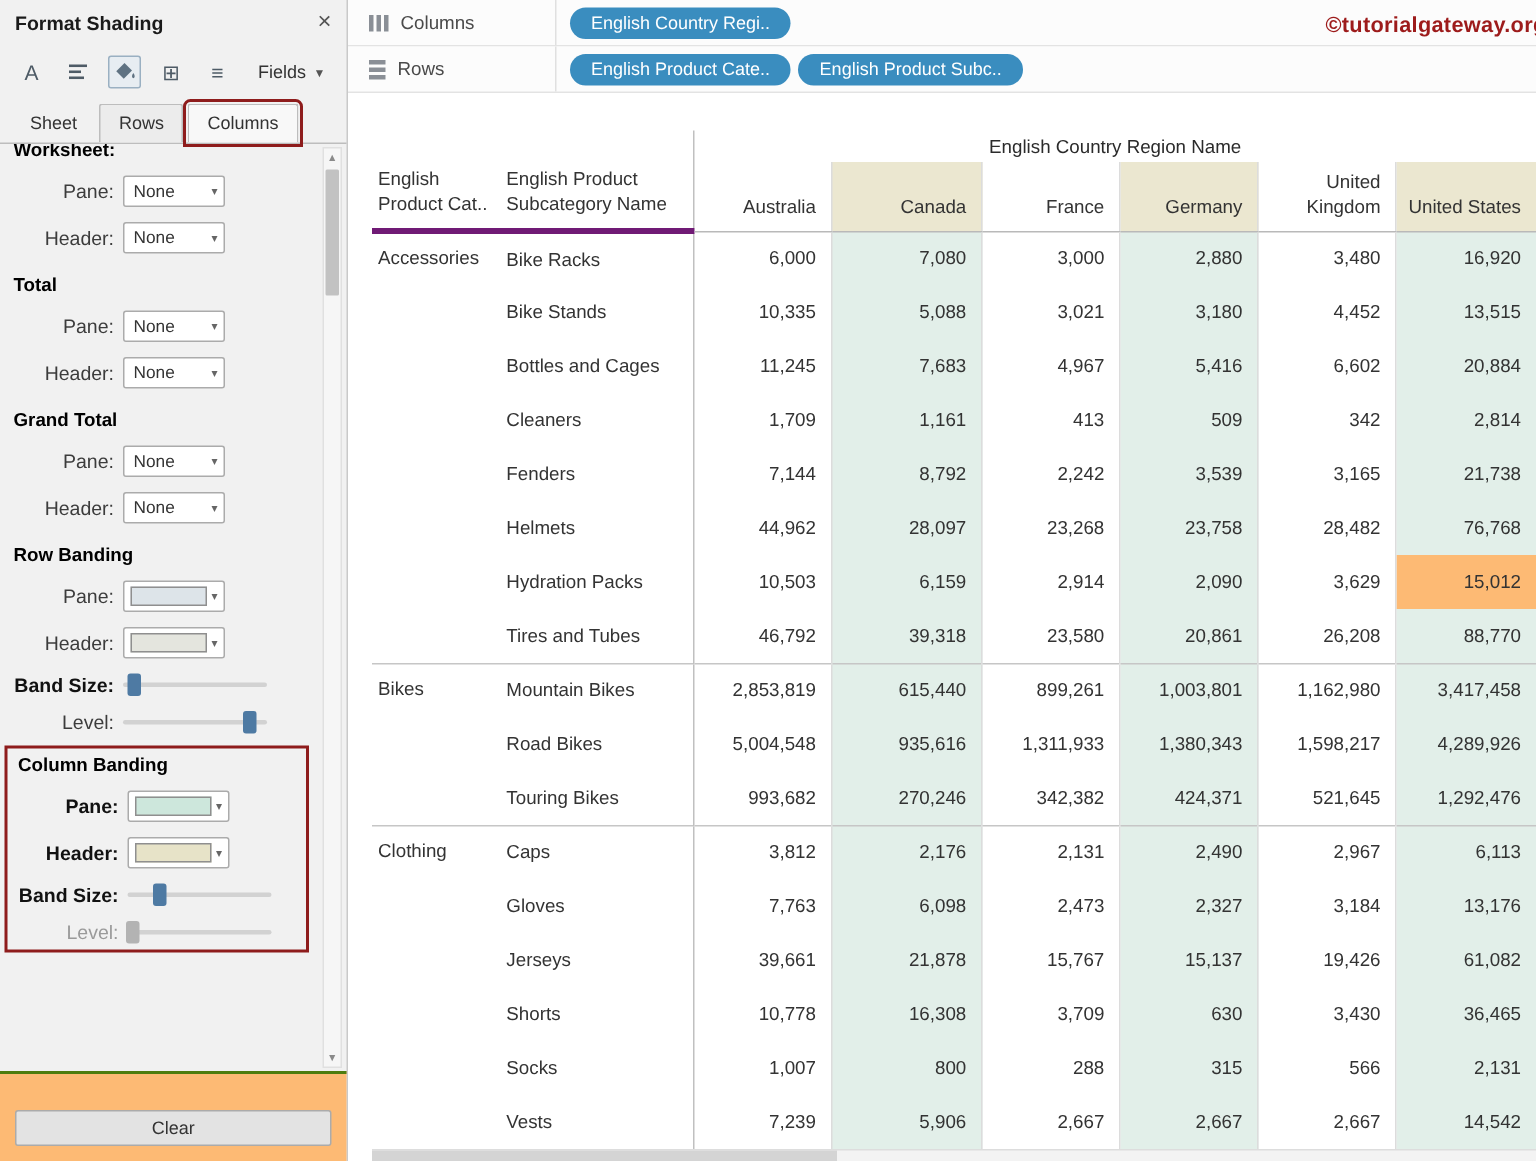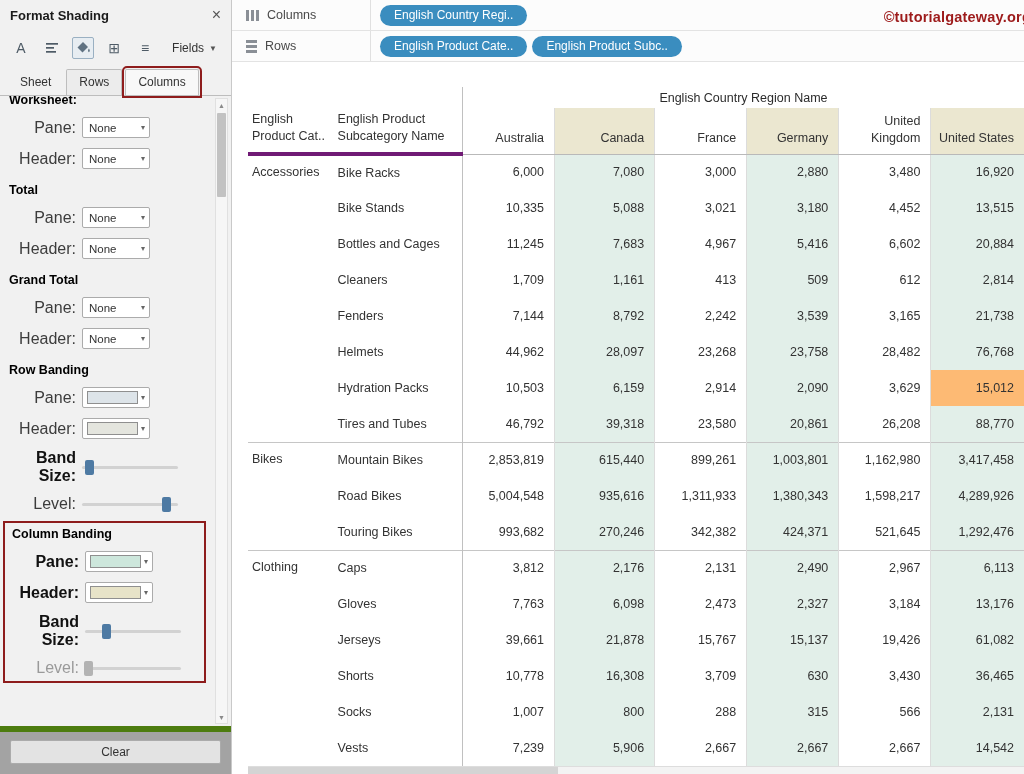--- a/index.html
+++ b/index.html
@@ -19,33 +19,33 @@
   .fields-dd .chev { font-size:8px; color:#555; }
   .panel-tabs { display:flex; align-items:flex-end; height:30px; padding-left:8px; border-bottom:1px solid #bdbdbd; gap:3px; }
   .tab { padding:5px 12px 6px; font-size:12px; color:#333; cursor:pointer; }
   .tab.framed { border:1px solid #bdbdbd; border-bottom:none; border-radius:2px 2px 0 0; background:#ececec; }
   .tab.active { background:#f8f8f8; }
   .tab.annotated { outline:2px solid #8e1c1c; outline-offset:1px; }
   .panel-body { flex:1; position:relative; padding:4px 28px 4px 6px; overflow:hidden; }
   .sec-heading { font-weight:bold; font-size:12.5px; color:#000; margin:14px 0 3px 3px; }
   .sec-heading.clipped { margin-top:-7px; }
   .ctl-row { display:flex; align-items:center; margin:10px 0; }
-  .ctl-label { width:76px; text-align:right; padding-right:6px; color:#3c3c3c; font-size:16px; }
+  .ctl-label { width:76px; text-align:right; padding-right:6px; color:#3c3c3c; font-size:13px; }
   .ctl-label.bold { font-weight:bold; color:#111; }
   .ctl-label.disabled { color:#9a9a9a; }
   .select-box { width:68px; height:21px; background:#fff; border:1px solid #ababab; border-radius:2px; display:flex; align-items:center; padding:0 4px 0 6px; font-size:11.5px; color:#333; cursor:pointer; }
   .select-box .chev, .swatch-box .chev { margin-left:auto; font-size:8px; color:#666; }
   .swatch-box { width:68px; height:21px; background:#fff; border:1px solid #ababab; border-radius:2px; display:flex; align-items:center; padding:0 4px; cursor:pointer; }
   .swatch { flex:1; height:13px; border:1px solid #8f8f8f; margin-right:3px; }
   .slider { position:relative; width:96px; height:15px; cursor:pointer; }
   .slider .track { position:absolute; left:0; right:0; top:6px; height:3px; background:#d2d2d2; border-radius:2px; }
   .slider .thumb { position:absolute; top:0; width:9px; height:15px; border-radius:2px; background:#4e7aa3; }
   .slider.disabled .thumb { background:#b3b3b3; }
   .section.annotated { outline:2px solid #8e1c1c; outline-offset:4px; margin:14px 3px 16px 3px; }
-  .panel-footer { padding:8px 10px 10px; border-top:6px solid #4d7c0f; background:#a3a3a3; }
+  .panel-footer { padding:24px 10px 10px; border-top:2px solid #4d7c0f; background:#fdba74; }
   .clear-btn { display:block; width:100%; height:24px; background:#e3e3e3; border:1px solid #ababab; border-radius:2px; font-size:12px; color:#333; font-family:inherit; cursor:pointer; }
   .panel-scrollbar { position:absolute; top:2px; right:3px; bottom:2px; width:13px; background:#f6f6f6; border:1px solid #e0e0e0; }
   .sb-arrow { height:12px; font-size:7px; color:#8a8a8a; display:flex; align-items:center; justify-content:center; width:100%; }
   .sb-arrow.down { position:absolute; bottom:0; }
   .sb-thumb { position:absolute; top:14px; left:1px; right:1px; height:84px; background:#c2c2c2; border-radius:1px; }
 
   
   .canvas { flex:1; position:relative; background:#fff; overflow:hidden; display:flex; flex-direction:column; }
   .shelf-row { height:31px; display:flex; align-items:center; border-bottom:1px solid #e3e3e3; background:#fcfcfc; }
   .shelf-head { display:flex; align-items:center; gap:8px; width:138px; padding-left:14px; }
@@ -335,21 +335,21 @@
               <td class="val vline" style="background: rgb(226, 239, 233);">5,416</td>
               <td class="val vline">6,602</td>
               <td class="val vline" style="background: rgb(226, 239, 233);">20,884</td>
             </tr>
             <tr>
               <td class="subcat">Cleaners</td>
               <td class="val vline-strong">1,709</td>
               <td class="val vline" style="background: rgb(226, 239, 233);">1,161</td>
               <td class="val vline">413</td>
               <td class="val vline" style="background: rgb(226, 239, 233);">509</td>
-              <td class="val vline">612</td>
+              <td class="val vline">342</td>
               <td class="val vline" style="background: rgb(226, 239, 233);">2,814</td>
             </tr>
             <tr>
               <td class="subcat">Fenders</td>
               <td class="val vline-strong">7,144</td>
               <td class="val vline" style="background: rgb(226, 239, 233);">8,792</td>
               <td class="val vline">2,242</td>
               <td class="val vline" style="background: rgb(226, 239, 233);">3,539</td>
               <td class="val vline">3,165</td>
               <td class="val vline" style="background: rgb(226, 239, 233);">21,738</td>

